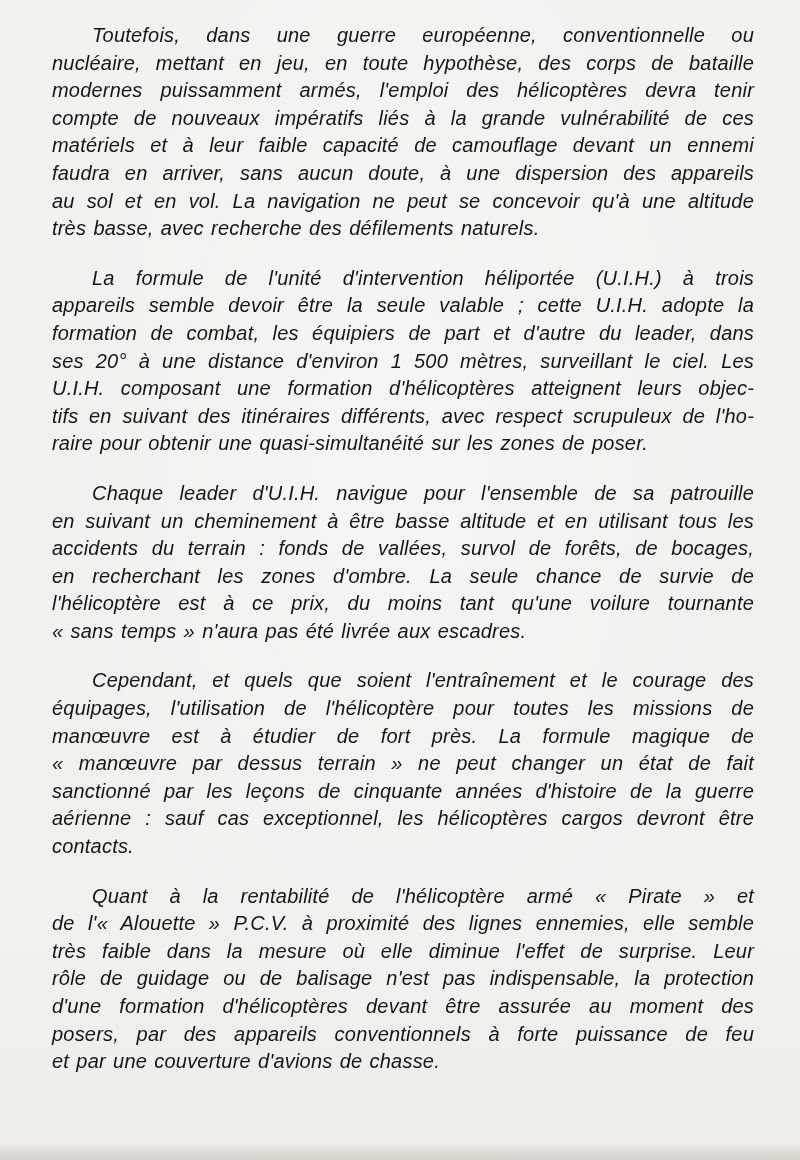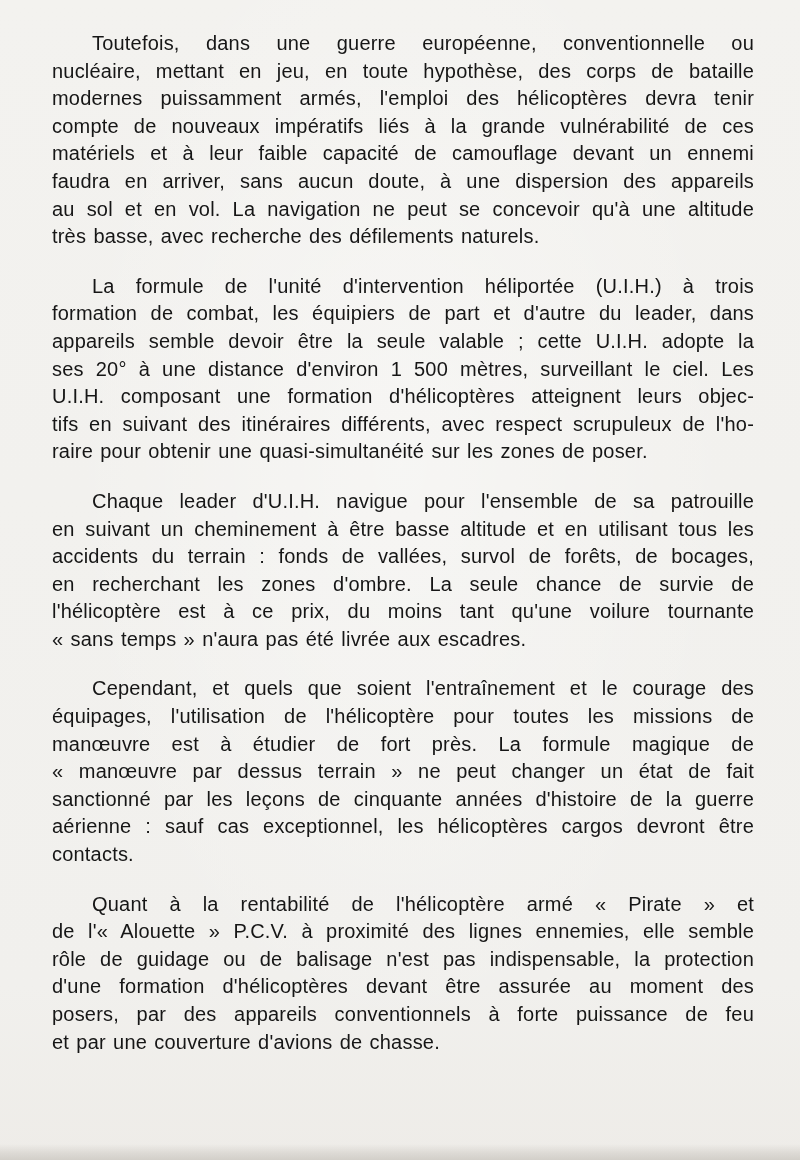--- a/index.html
+++ b/index.html
@@ -27,21 +27,22 @@
     left: 52px;
     top: 22px;
     width: 702px;
     color: #161616;
     font-size: 20px;
     line-height: 27.6px;
     letter-spacing: 0.2px;
     word-spacing: 1.5px;
   }
   .paragraph {
-    margin: 8px 0 22px 0;
+    margin: 0 0 22px 0;
+    font-style: italic;
   }
   .line {
     text-align: justify;
     text-align-last: justify;
   }
   .line.first {
     text-indent: 40px;
   }
   .line.last {
     text-align-last: left;
@@ -67,22 +68,22 @@
       <div class="line">nucléaire, mettant en jeu, en toute hypothèse, des corps de bataille</div>
       <div class="line">modernes puissamment armés, l'emploi des hélicoptères devra tenir</div>
       <div class="line">compte de nouveaux impératifs liés à la grande vulnérabilité de ces</div>
       <div class="line">matériels et à leur faible capacité de camouflage devant un ennemi</div>
       <div class="line">faudra en arriver, sans aucun doute, à une dispersion des appareils</div>
       <div class="line">au sol et en vol. La navigation ne peut se concevoir qu'à une altitude</div>
       <div class="line last">très basse, avec recherche des défilements naturels.</div>
     </div>
     <div class="paragraph">
       <div class="line first">La formule de l'unité d'intervention héliportée (U.I.H.) à trois</div>
+      <div class="line">appareils semble devoir être la seule valable ; cette U.I.H. adopte la</div>
       <div class="line">formation de combat, les équipiers de part et d'autre du leader, dans</div>
-      <div class="line">appareils semble devoir être la seule valable ; cette U.I.H. adopte la</div>
       <div class="line">ses 20° à une distance d'environ 1 500 mètres, surveillant le ciel. Les</div>
       <div class="line">U.I.H. composant une formation d'hélicoptères atteignent leurs objec-</div>
       <div class="line">tifs en suivant des itinéraires différents, avec respect scrupuleux de l'ho-</div>
       <div class="line last">raire pour obtenir une quasi-simultanéité sur les zones de poser.</div>
     </div>
     <div class="paragraph">
       <div class="line first">Chaque leader d'U.I.H. navigue pour l'ensemble de sa patrouille</div>
       <div class="line">en suivant un cheminement à être basse altitude et en utilisant tous les</div>
       <div class="line">accidents du terrain : fonds de vallées, survol de forêts, de bocages,</div>
       <div class="line">en recherchant les zones d'ombre. La seule chance de survie de</div>
@@ -94,20 +95,21 @@
       <div class="line">équipages, l'utilisation de l'hélicoptère pour toutes les missions de</div>
       <div class="line">manœuvre est à étudier de fort près. La formule magique de</div>
       <div class="line">« manœuvre par dessus terrain » ne peut changer un état de fait</div>
       <div class="line">sanctionné par les leçons de cinquante années d'histoire de la guerre</div>
       <div class="line">aérienne : sauf cas exceptionnel, les hélicoptères cargos devront être</div>
       <div class="line last">contacts.</div>
     </div>
     <div class="paragraph">
       <div class="line first">Quant à la rentabilité de l'hélicoptère armé « Pirate » et</div>
       <div class="line">de l'« Alouette » P.C.V. à proximité des lignes ennemies, elle semble</div>
+      <div class="line">très faible dans la mesure où elle diminue l'effet de surprise. Leur</div>
       <div class="line">rôle de guidage ou de balisage n'est pas indispensable, la protection</div>
       <div class="line">d'une formation d'hélicoptères devant être assurée au moment des</div>
       <div class="line">posers, par des appareils conventionnels à forte puissance de feu</div>
       <div class="line last">et par une couverture d'avions de chasse.</div>
     </div>
   </div>
 
 <div class="bottom-edge"></div>
 
 </body></html>

